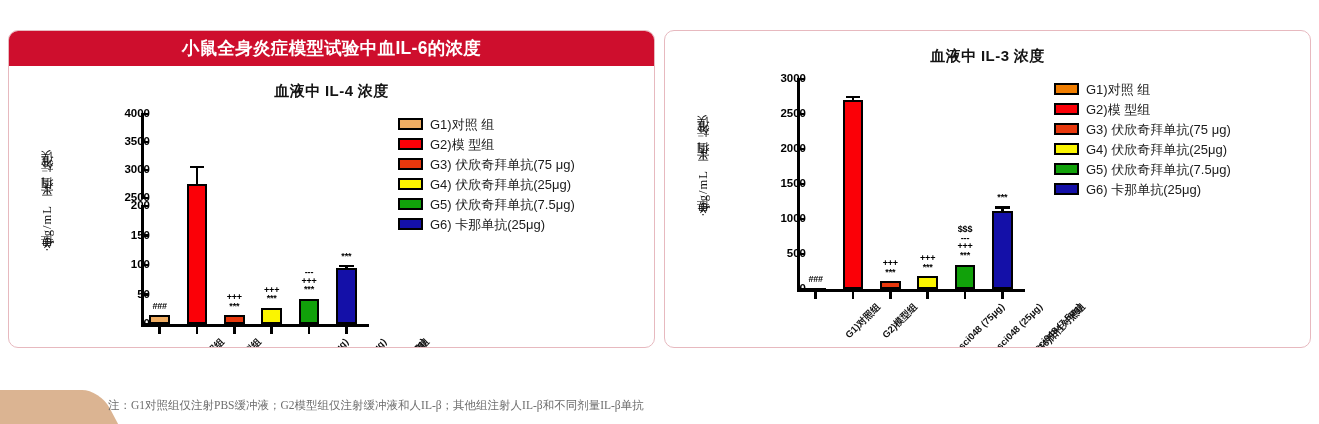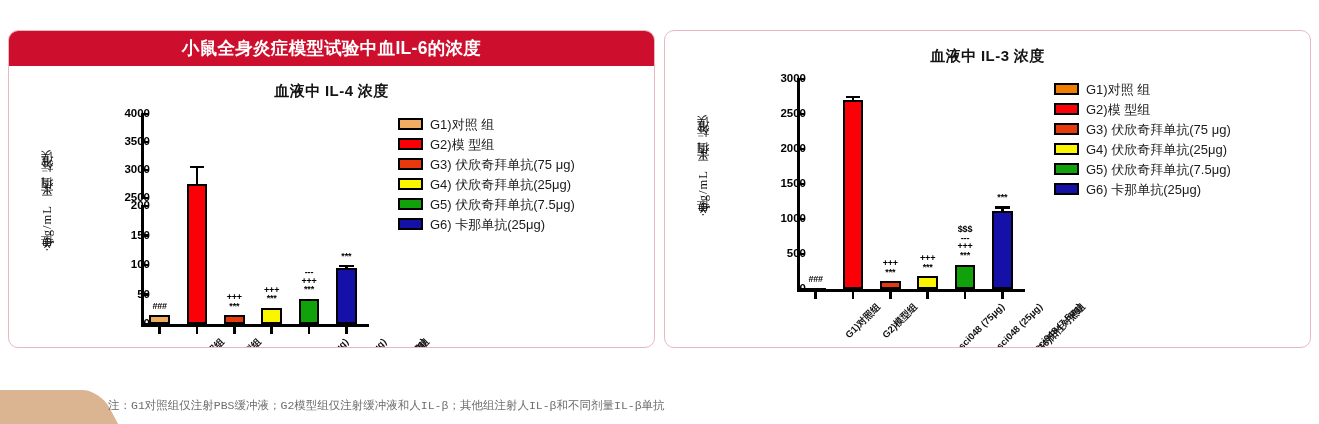--- a/index.html
+++ b/index.html
@@ -149,21 +149,21 @@
   .legend-text{
     font-family:"Liberation Sans", sans-serif;
     font-size:13px; color:#1a1a1a;
     white-space:nowrap;
     line-height:1;
   }
 
   .footnote{
     position:absolute;
     left:108px; top:398px;
-    font-family:Liberation Mono, monospace;
+    font-family:Liberation Serif, serif;
     font-size:11.5px; color:#6d6d6d;
     white-space:nowrap;
     z-index:3;
   }
 </style>
 </head>
 <body>
 
 <div class="corner-deco"></div>
 

